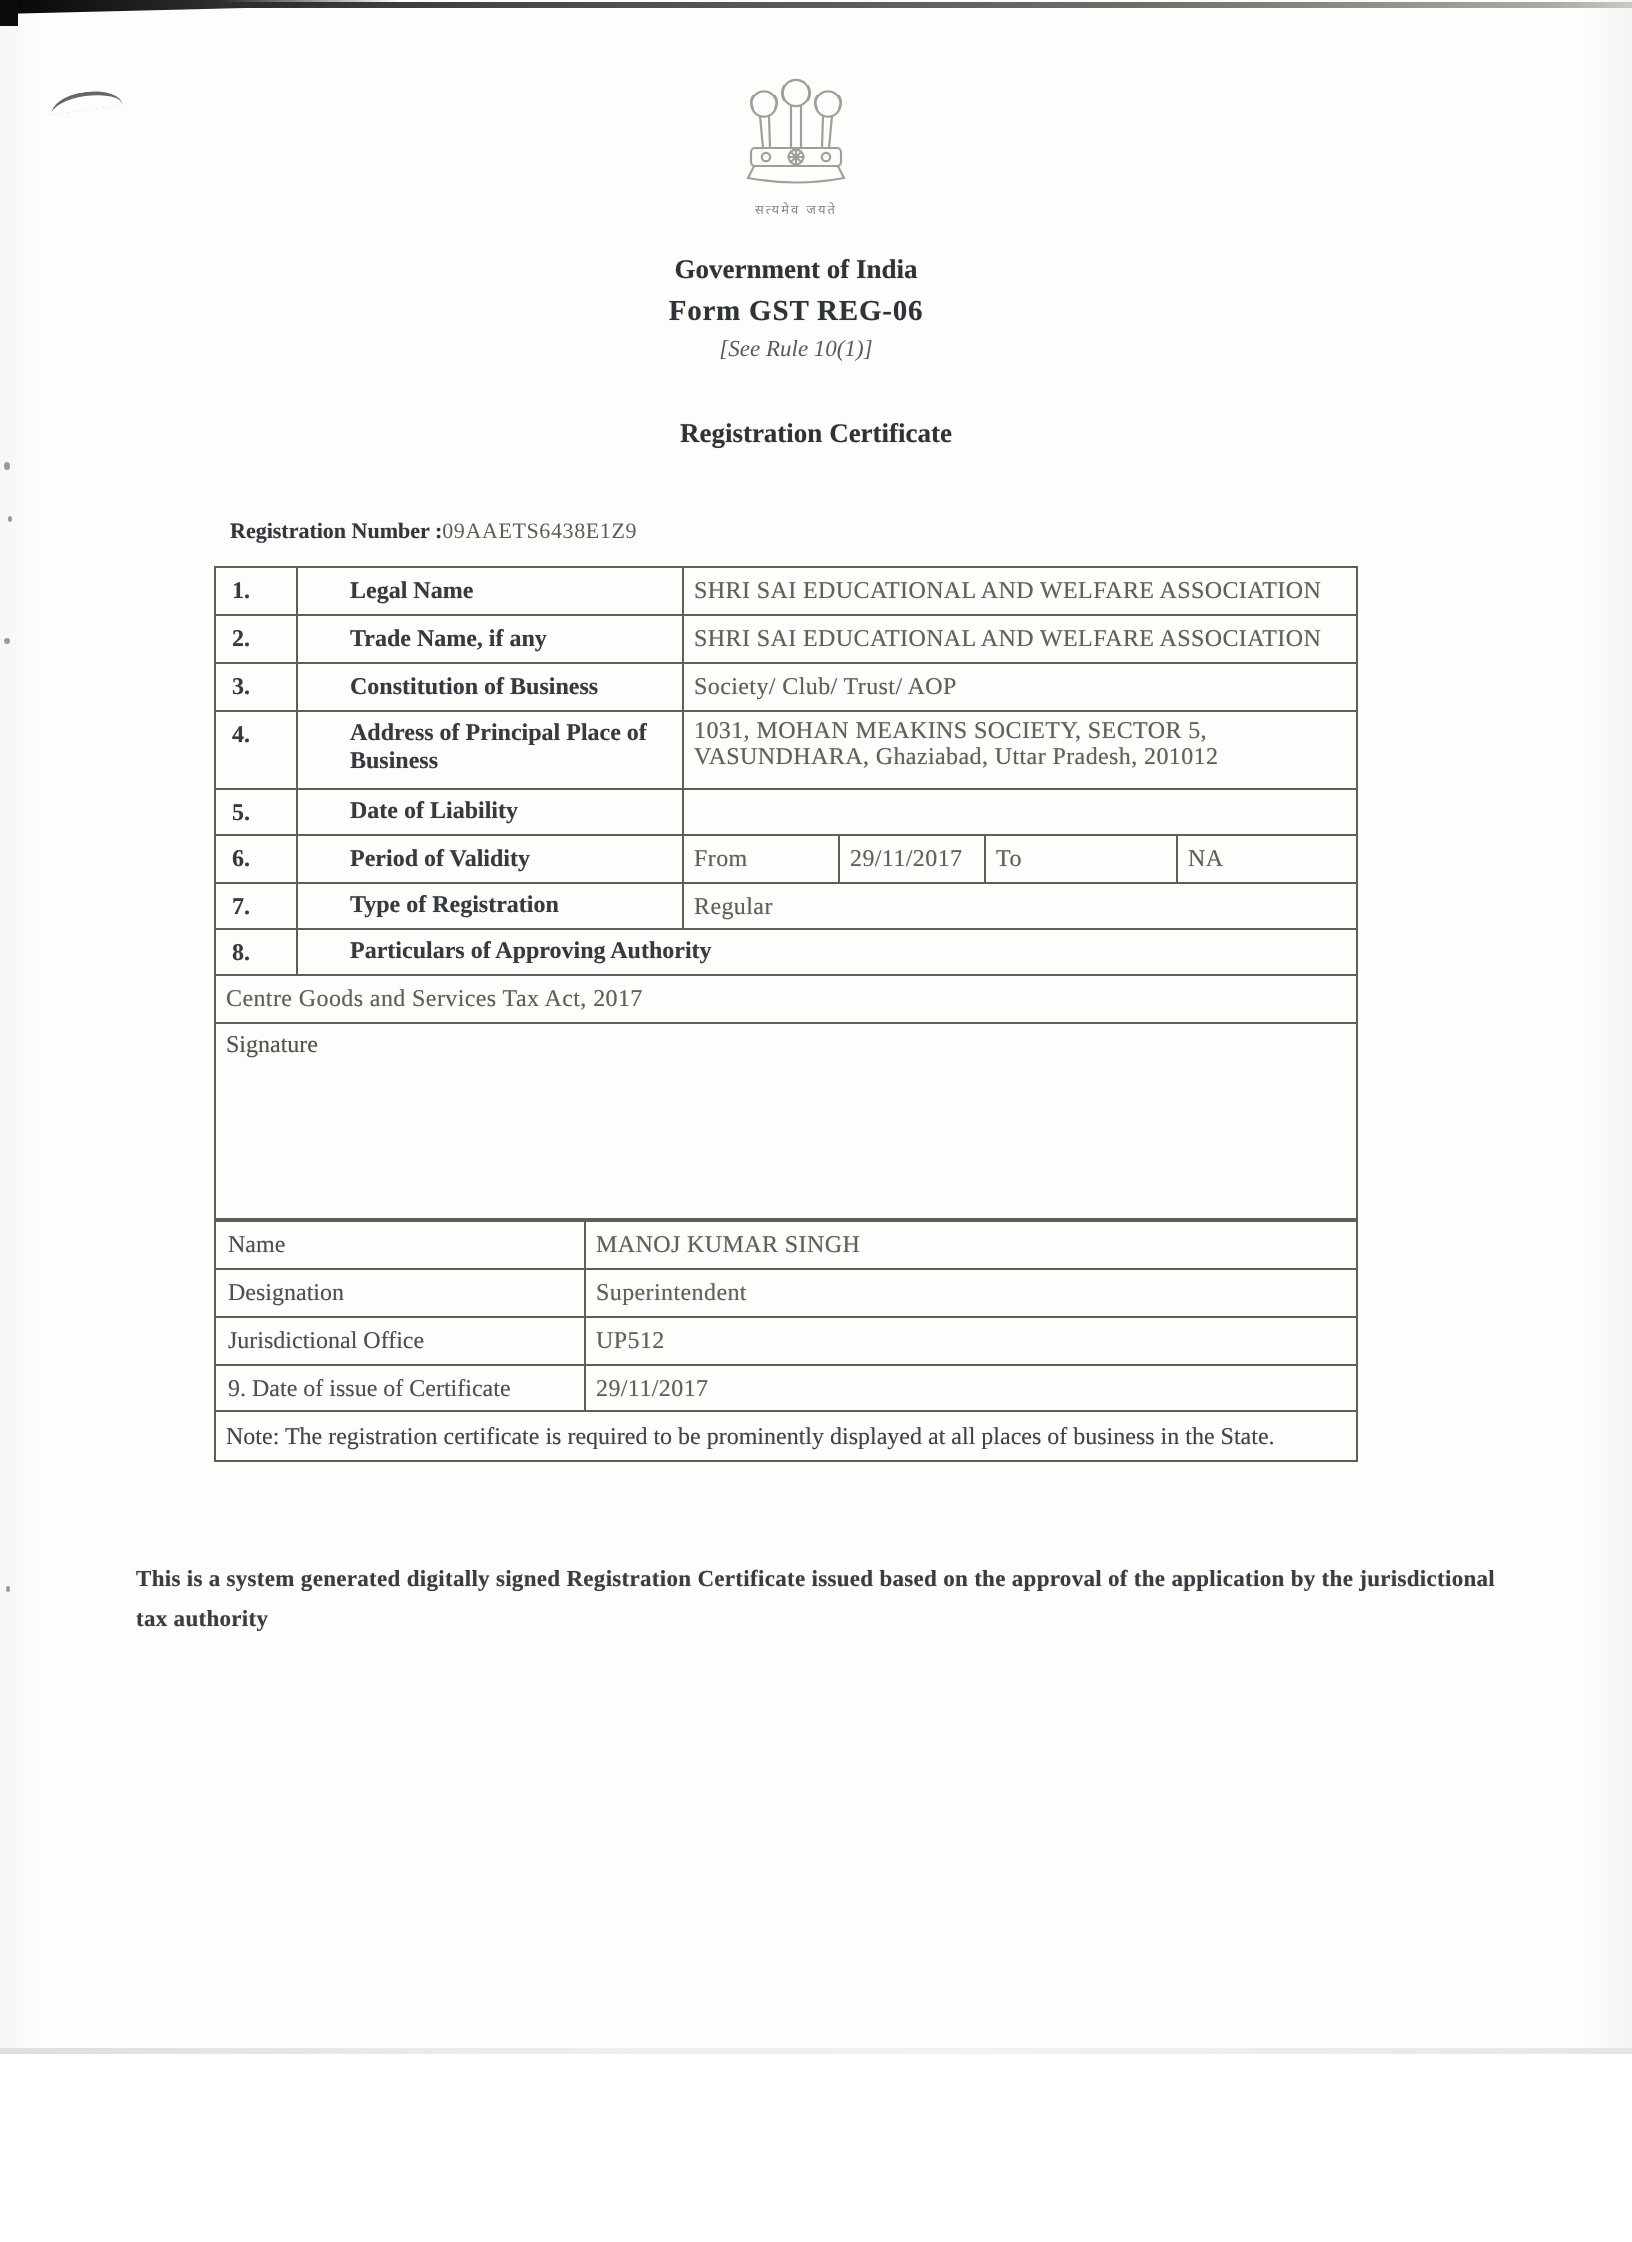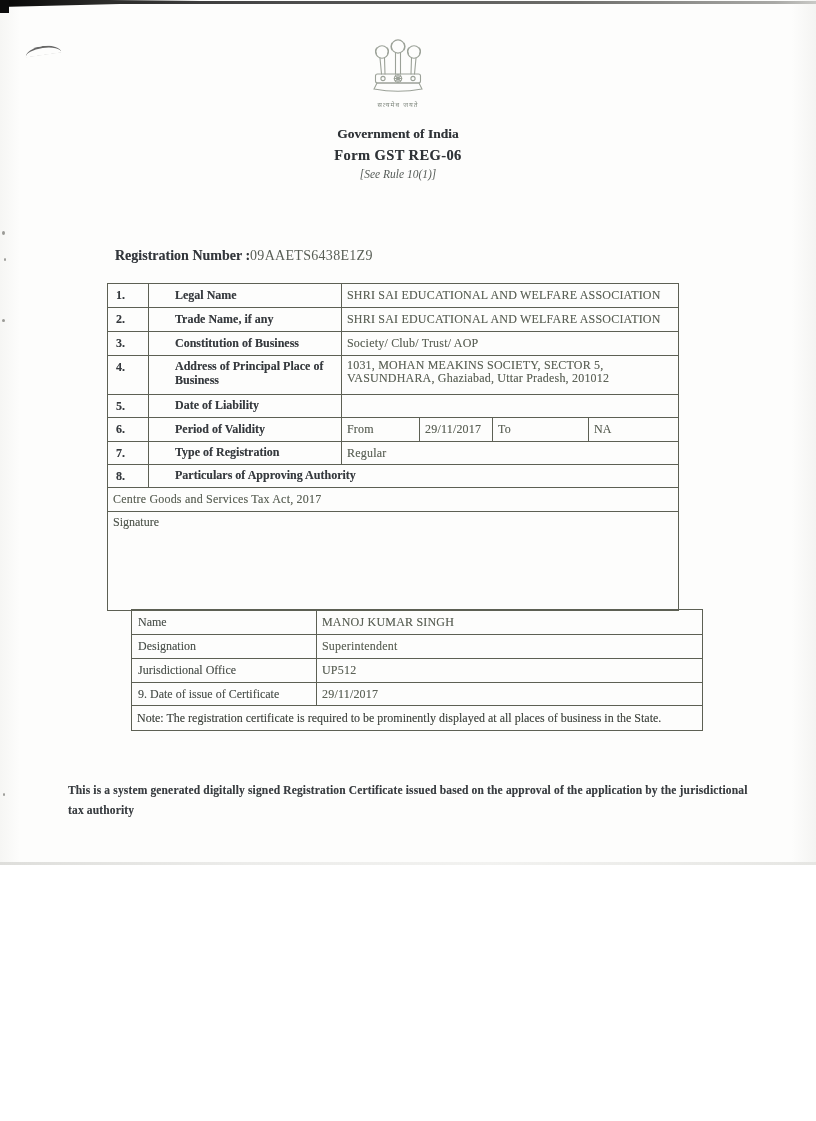--- a/index.html
+++ b/index.html
@@ -1,18 +1,18 @@
 <!DOCTYPE html>
 <html><head>
 <meta charset="utf-8">
 <style>
   * { box-sizing: border-box; }
   html,body { margin:0; padding:0; background:#ffffff; }
   .page {
-    position:relative; width:816px; height:865px; overflow:hidden;
+    position:relative; width:816px; height:1027px; overflow:hidden;
     font-family:"Liberation Serif", serif;
     background:linear-gradient(90deg,#f6f6f4 0,#fdfdfc 2.5%,#fdfdfc 97%,#f4f4f2 100%);
   }
   
   .scan-top-line { position:absolute; top:1px; left:0; width:100%; height:3px;
     background:linear-gradient(90deg,#1d1d1d,#4c4c4c 35%,#6d6d6a 70%,#a9a9a6 95%,#c9c9c6); }
   .scan-top-wedge { position:absolute; top:0; left:0; width:200px; height:7px;
     background:linear-gradient(90deg,#050505,#2e2e2c 55%,rgba(80,80,78,0));
     clip-path:polygon(0 0,100% 0,100% 30%,0 100%); }
   .scan-corner { position:absolute; top:0; left:0; width:9px; height:13px; background:#0b0b0b; }
@@ -34,29 +34,29 @@
   .motto { display:block; font-family:"DejaVu Sans",sans-serif; font-size:6.5px;
     letter-spacing:1px; color:#828a80; margin-top:2px; }
   .gov   { margin-top:15px; font-weight:bold; font-size:13.5px; color:#2f3337;
     text-shadow:0 0 .5px rgba(47,51,55,.45); }
   .form  { margin-top:5px; font-weight:bold; font-size:14.5px; color:#2f3337;
     letter-spacing:.4px; text-shadow:0 0 .5px rgba(47,51,55,.45); }
   .rule  { margin-top:4px; font-style:italic; font-size:11.5px; color:#565c58; }
   .cert-title { position:absolute; top:209px; left:0; width:816px; text-align:center;
     font-weight:bold; font-size:13.5px; color:#2f3338; text-shadow:0 0 .5px rgba(47,51,55,.4); }
   
-  .reg-line { position:absolute; top:248px; left:115px; font-size:14px; }
+  .reg-line { position:absolute; top:260px; left:115px; font-size:11px; }
   .reg-label { font-weight:bold; color:#33373c; text-shadow:0 0 .5px rgba(47,51,55,.4); }
   .reg-value { color:#585e55; letter-spacing:.3px; }
   
   table { border-collapse:collapse; table-layout:fixed; }
   td { border:1px solid #5d6054; font-size:12px; padding:2px 4px 2px 5px;
        vertical-align:middle; overflow:hidden; }
   .tableA { position:absolute; top:283px; left:107px; width:571px; }
-  .tableB { position:absolute; top:609px; left:107px; width:571px;margin-left:24px; }
+  .tableB { position:absolute; top:609px; left:107px; width:571px; }
   td.no  { font-weight:bold; color:#363a3e; padding-left:8px; vertical-align:top; padding-top:4px;
            text-shadow:0 0 .4px rgba(40,45,50,.4); }
   td.lbl { font-weight:bold; color:#363a3e; padding-left:26px; line-height:13.5px;
            text-shadow:0 0 .4px rgba(40,45,50,.4); }
   td.lbl.top { vertical-align:top; padding-top:4px;margin-left:39px; }
   td.val { color:#5c6257; letter-spacing:.2px; line-height:13px;
            text-shadow:0 0 .5px rgba(92,98,87,.45); }
   td.val.top { vertical-align:top; padding-top:3px; }
   td.signature { vertical-align:top; padding-top:3px; color:#4e554c;
            text-shadow:0 0 .5px rgba(78,85,76,.4); }
@@ -107,20 +107,21 @@
 
         <path d="M11 47 L53 47 L56 53 Q32 57.5 8 53 Z"></path>
       </svg>
       <span class="motto">सत्यमेव जयते</span>
     </span>
     <div class="gov">Government of India</div>
     <div class="form">Form GST REG-06</div>
     <div class="rule">[See Rule 10(1)]</div>
   </div>
 
+  <div class="cert-title">Registration Certificate</div>
 
   <div class="reg-line">
     <span class="reg-label">Registration Number :</span><span class="reg-value">09AAETS6438E1Z9</span>
   </div>
 
   <table class="tableA">
     <colgroup>
       <col style="width:41px">
         <col style="width:193px">
         <col style="width:78px">

